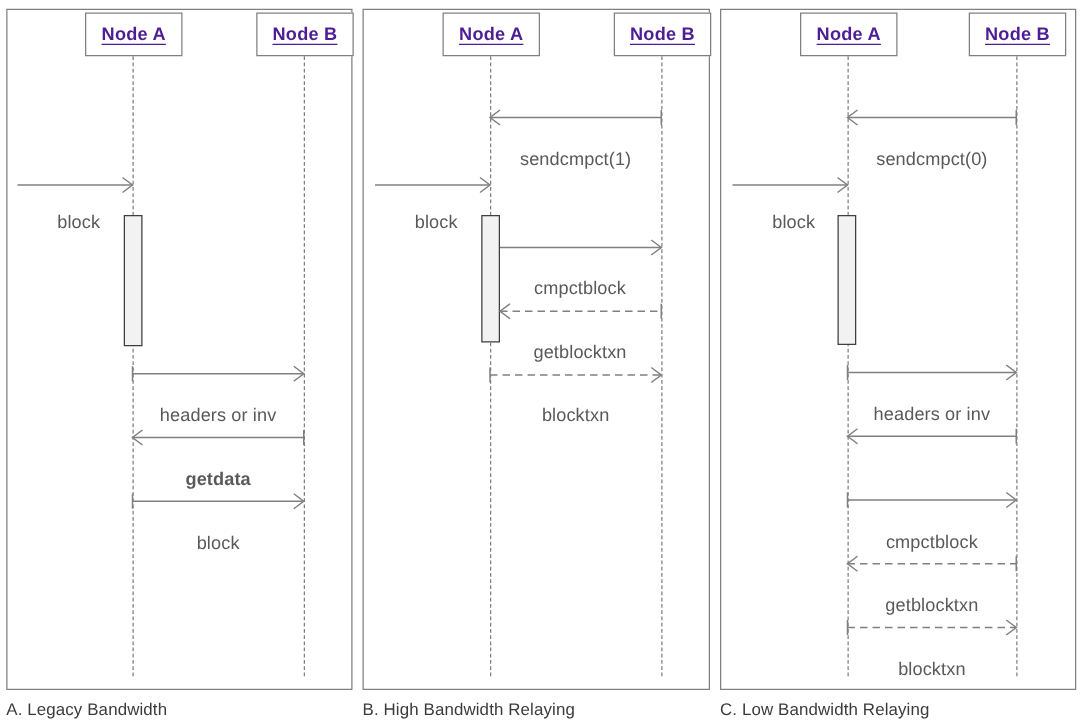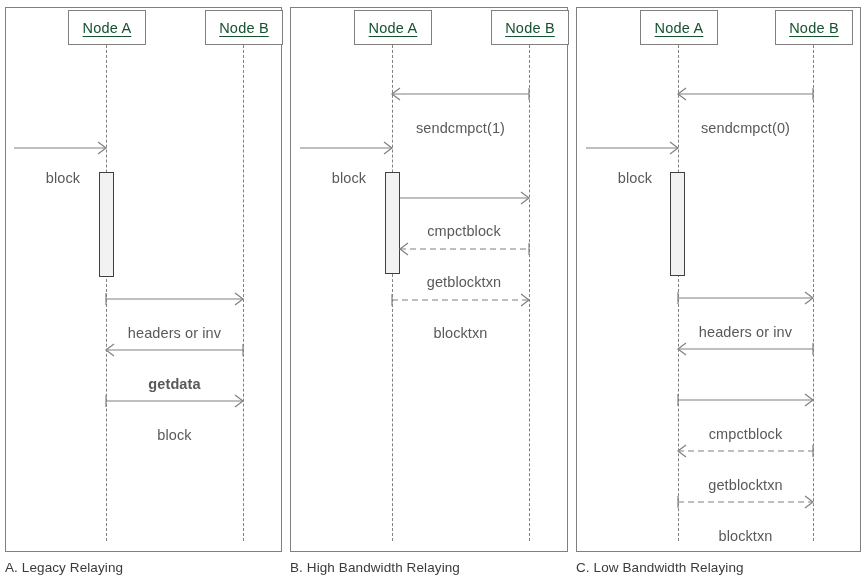--- a/index.html
+++ b/index.html
@@ -31,25 +31,26 @@
     position: absolute;
     box-sizing: border-box;
     border: 1px solid #808080;
     background: #ffffff;
     display: flex;
     align-items: center;
     justify-content: center;
   }
   .node-label {
     font-size: 14.5px;
-    color: #14532d;
+    color: #4c1d95;
     text-decoration: underline;
     text-underline-offset: 3px;
     letter-spacing: 0.2px;
     white-space: nowrap;
+    font-weight: bold;
   }
   .lifeline {
     position: absolute;
     width: 0;
     border-left: 1px dashed #808080;
   }
   .activation {
     position: absolute;
     box-sizing: border-box;
     background: #f2f2f2;
@@ -111,21 +112,21 @@
   <div class="lifeline" style="left:106px; top:45px; height:496px;"></div>
   <div class="lifeline" style="left:243px; top:45px; height:496px;"></div>
 
   <div class="activation" style="left:99px; top:172px; width:15px; height:105px;"></div>
 
   <div class="msg-label" style="left:20px; top:122px; width:86px;">block</div>
   <div class="msg-label" style="left:106px; top:277px; width:137px;">headers or inv</div>
   <div class="msg-label" style="left:106px; top:328px; width:137px;font-weight:bold;">getdata</div>
   <div class="msg-label" style="left:106px; top:379px; width:137px;">block</div>
 
-  <div class="caption" style="left:5px; top:560px;">A. Legacy Relaying</div>
+  <div class="caption" style="left:5px; top:560px;">A. Legacy Bandwidth</div>
 
   <div class="panel" style="left:290px; top:7px; width:278px; height:545px;"></div>
 
   <div class="node-box" style="left:354px; top:10px; width:78px; height:35px;">
     <span class="node-label">Node A</span>
   </div>
   <div class="node-box" style="left:491px; top:10px; width:78px; height:35px;">
     <span class="node-label">Node B</span>
   </div>
 

